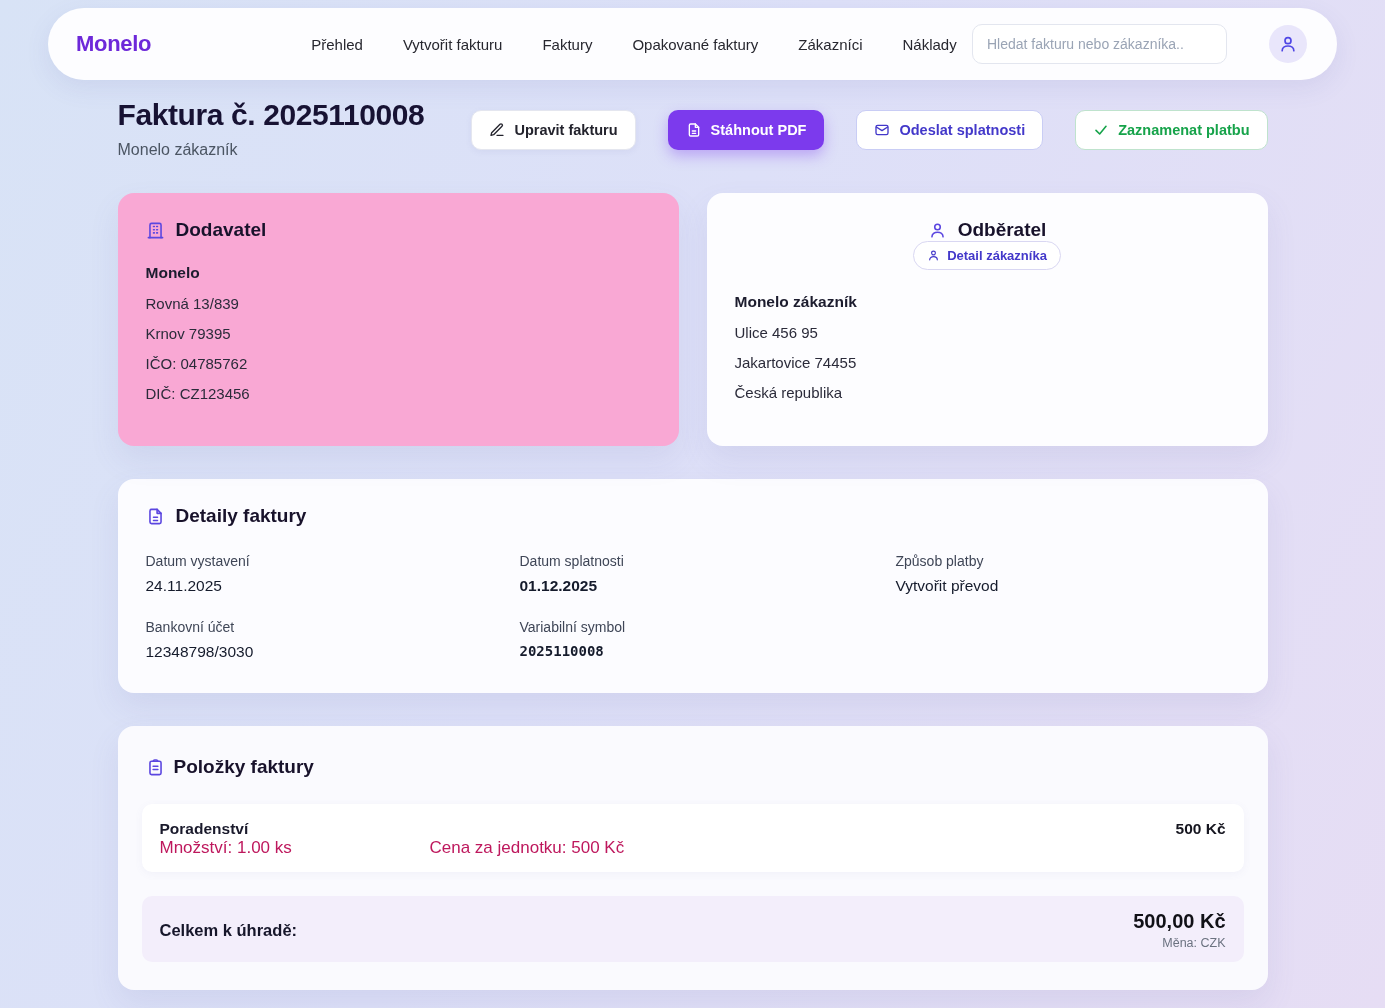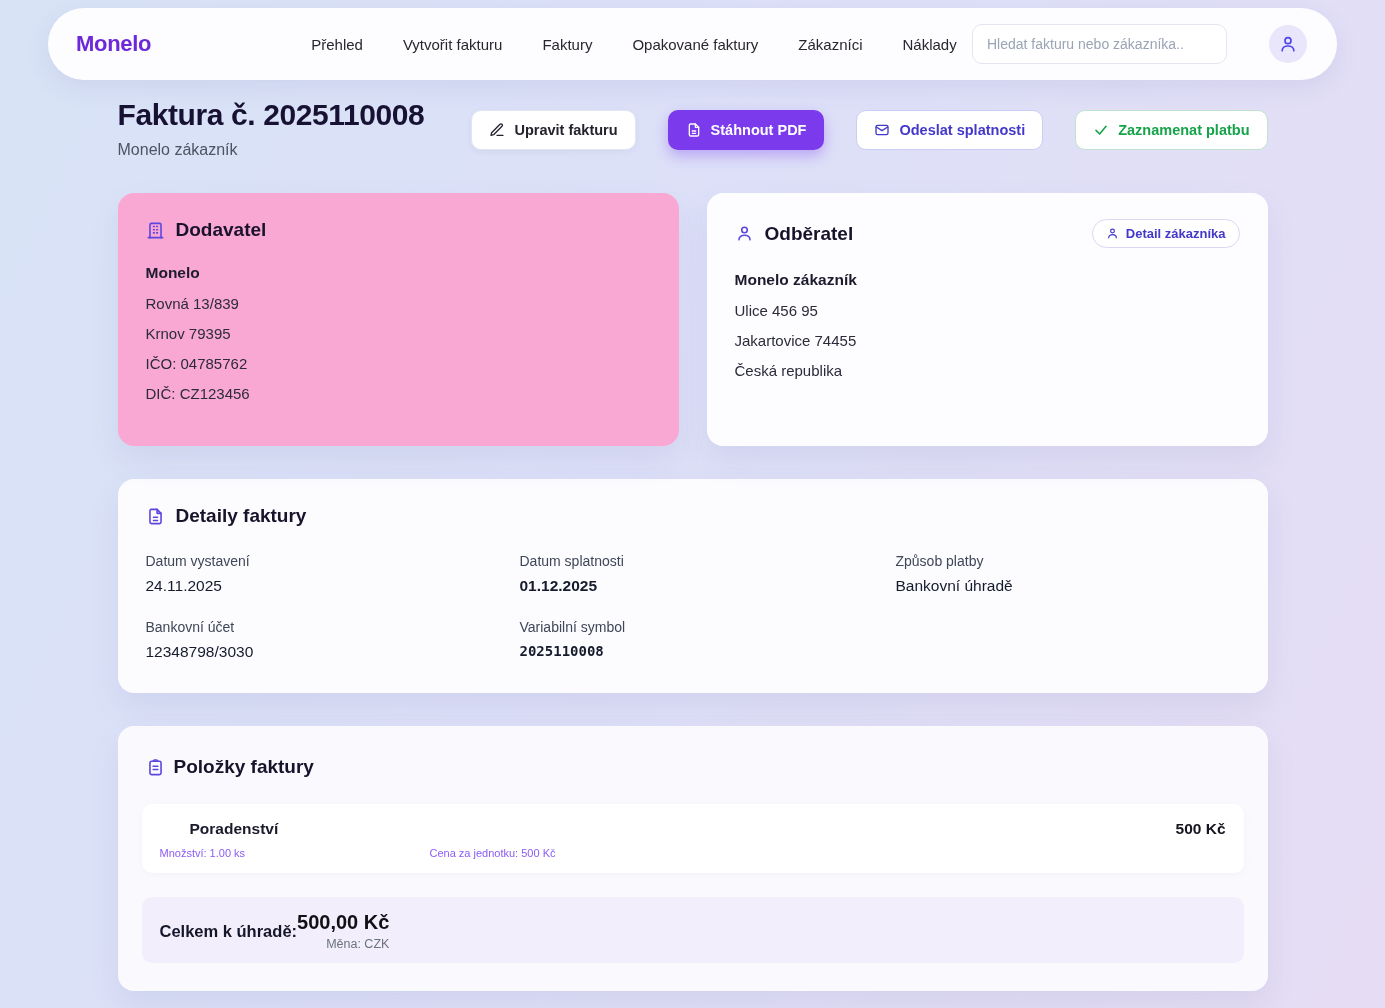--- a/index.html
+++ b/index.html
@@ -58,21 +58,21 @@
   .btn-pay  { border-color:#bfe3cd; color:#16a34a; }
 
   
   .card { border-radius:16px; box-shadow:0 14px 30px rgba(95,95,170,0.10); }
   .cards-row { display:grid; grid-template-columns:1fr 1fr; gap:28px; margin-top:34px; }
   .supplier-card { background:#f9a8d4; padding:26px 28px 44px; }
   .customer-card { background:#fdfdff; padding:26px 28px 30px; }
   .card-head { display:flex; align-items:center; gap:11px; }
   .card-head svg { width:19px; height:19px; color:#5b46e0; flex:0 0 auto; }
   .card-head h2 { font-size:19px; font-weight:700; color:#18122b; }
-  .head-row { display:flex; justify-content:space-between; align-items:center; }
+  .head-row { display:flex; justify-content:space-between; align-items:center;flex-direction:column; }
   .detail-btn {
     display:inline-flex; align-items:center; gap:7px;
     height:29px; padding:0 13px; border-radius:15px;
     background:#fff; border:1px solid #d9d7f2;
     color:#4338ca; font-size:13px; font-weight:600;
     cursor:pointer; font-family:inherit;
   }
   .detail-btn svg { width:13px; height:13px; }
   .party-name { font-weight:700; font-size:15.5px; margin-top:23px; color:#1c1c2e; }
   .party-line { font-size:15px; color:#2b2b3a; margin-top:13px; }
@@ -83,25 +83,25 @@
   .f-label { font-size:14px; color:#3f4657; }
   .f-value { font-size:15.5px; color:#151b2c; margin-top:8px; }
   .f-value.bold { font-weight:700; }
   .f-value.mono { font-family:"DejaVu Sans Mono", monospace; font-weight:700; font-size:14px; }
 
   
   .items-card { background:#fafafe; padding:30px 24px 28px; margin-top:33px; }
   .items-card .card-head { padding-left:4px;gap:9px; }
   .item-row { background:#fff; border-radius:10px; padding:16px 18px 14px; margin-top:26px; box-shadow:0 2px 8px rgba(110,110,170,0.06); }
   .item-top { display:flex; justify-content:space-between; align-items:center; }
-  .item-name { font-size:15.5px; font-weight:700; color:#1a1a2c;margin-left:30px; }
+  .item-name { font-size:15.5px; font-weight:700; color:#1a1a2c; }
   .item-price { font-size:15.5px; font-weight:700; color:#15151f; }
-  .item-meta { display:flex; margin-top:9px; font-size:11px; color:#8b5cf6; }
+  .item-meta { display:flex; font-size:17px; color:#be185d; }
   .item-meta .m1 { width:270px; }
-  .total-row { background:#f3eefb; border-radius:10px; margin-top:24px; padding:14px 18px 12px; display:flex; justify-content:flex-start; align-items:center; }
+  .total-row { background:#f3eefb; border-radius:10px; margin-top:24px; padding:14px 18px 12px; display:flex; justify-content:space-between; align-items:center; }
   .total-label { font-size:16.5px; font-weight:700; color:#16162a; }
   .total-amount { font-size:20px; font-weight:800; color:#101016; text-align:right; }
   .total-currency { font-size:12.5px; color:#6b7280; margin-top:3px; text-align:right; }
 </style>
 </head>
 <body>
 
 <nav class="topnav">
   <div class="logo">Monelo</div>
   <div class="nav-links">
@@ -233,21 +233,21 @@
       <div>
         <div class="f-label">Datum vystavení</div>
         <div class="f-value">24.11.2025</div>
       </div>
       <div>
         <div class="f-label">Datum splatnosti</div>
         <div class="f-value bold">01.12.2025</div>
       </div>
       <div>
         <div class="f-label">Způsob platby</div>
-        <div class="f-value">Bankovní úhradě</div>
+        <div class="f-value">Vytvořit převod</div>
       </div>
       <div>
         <div class="f-label">Bankovní účet</div>
         <div class="f-value">12348798/3030</div>
       </div>
       <div>
         <div class="f-label">Variabilní symbol</div>
         <div class="f-value mono">2025110008</div>
       </div>
     </div>

